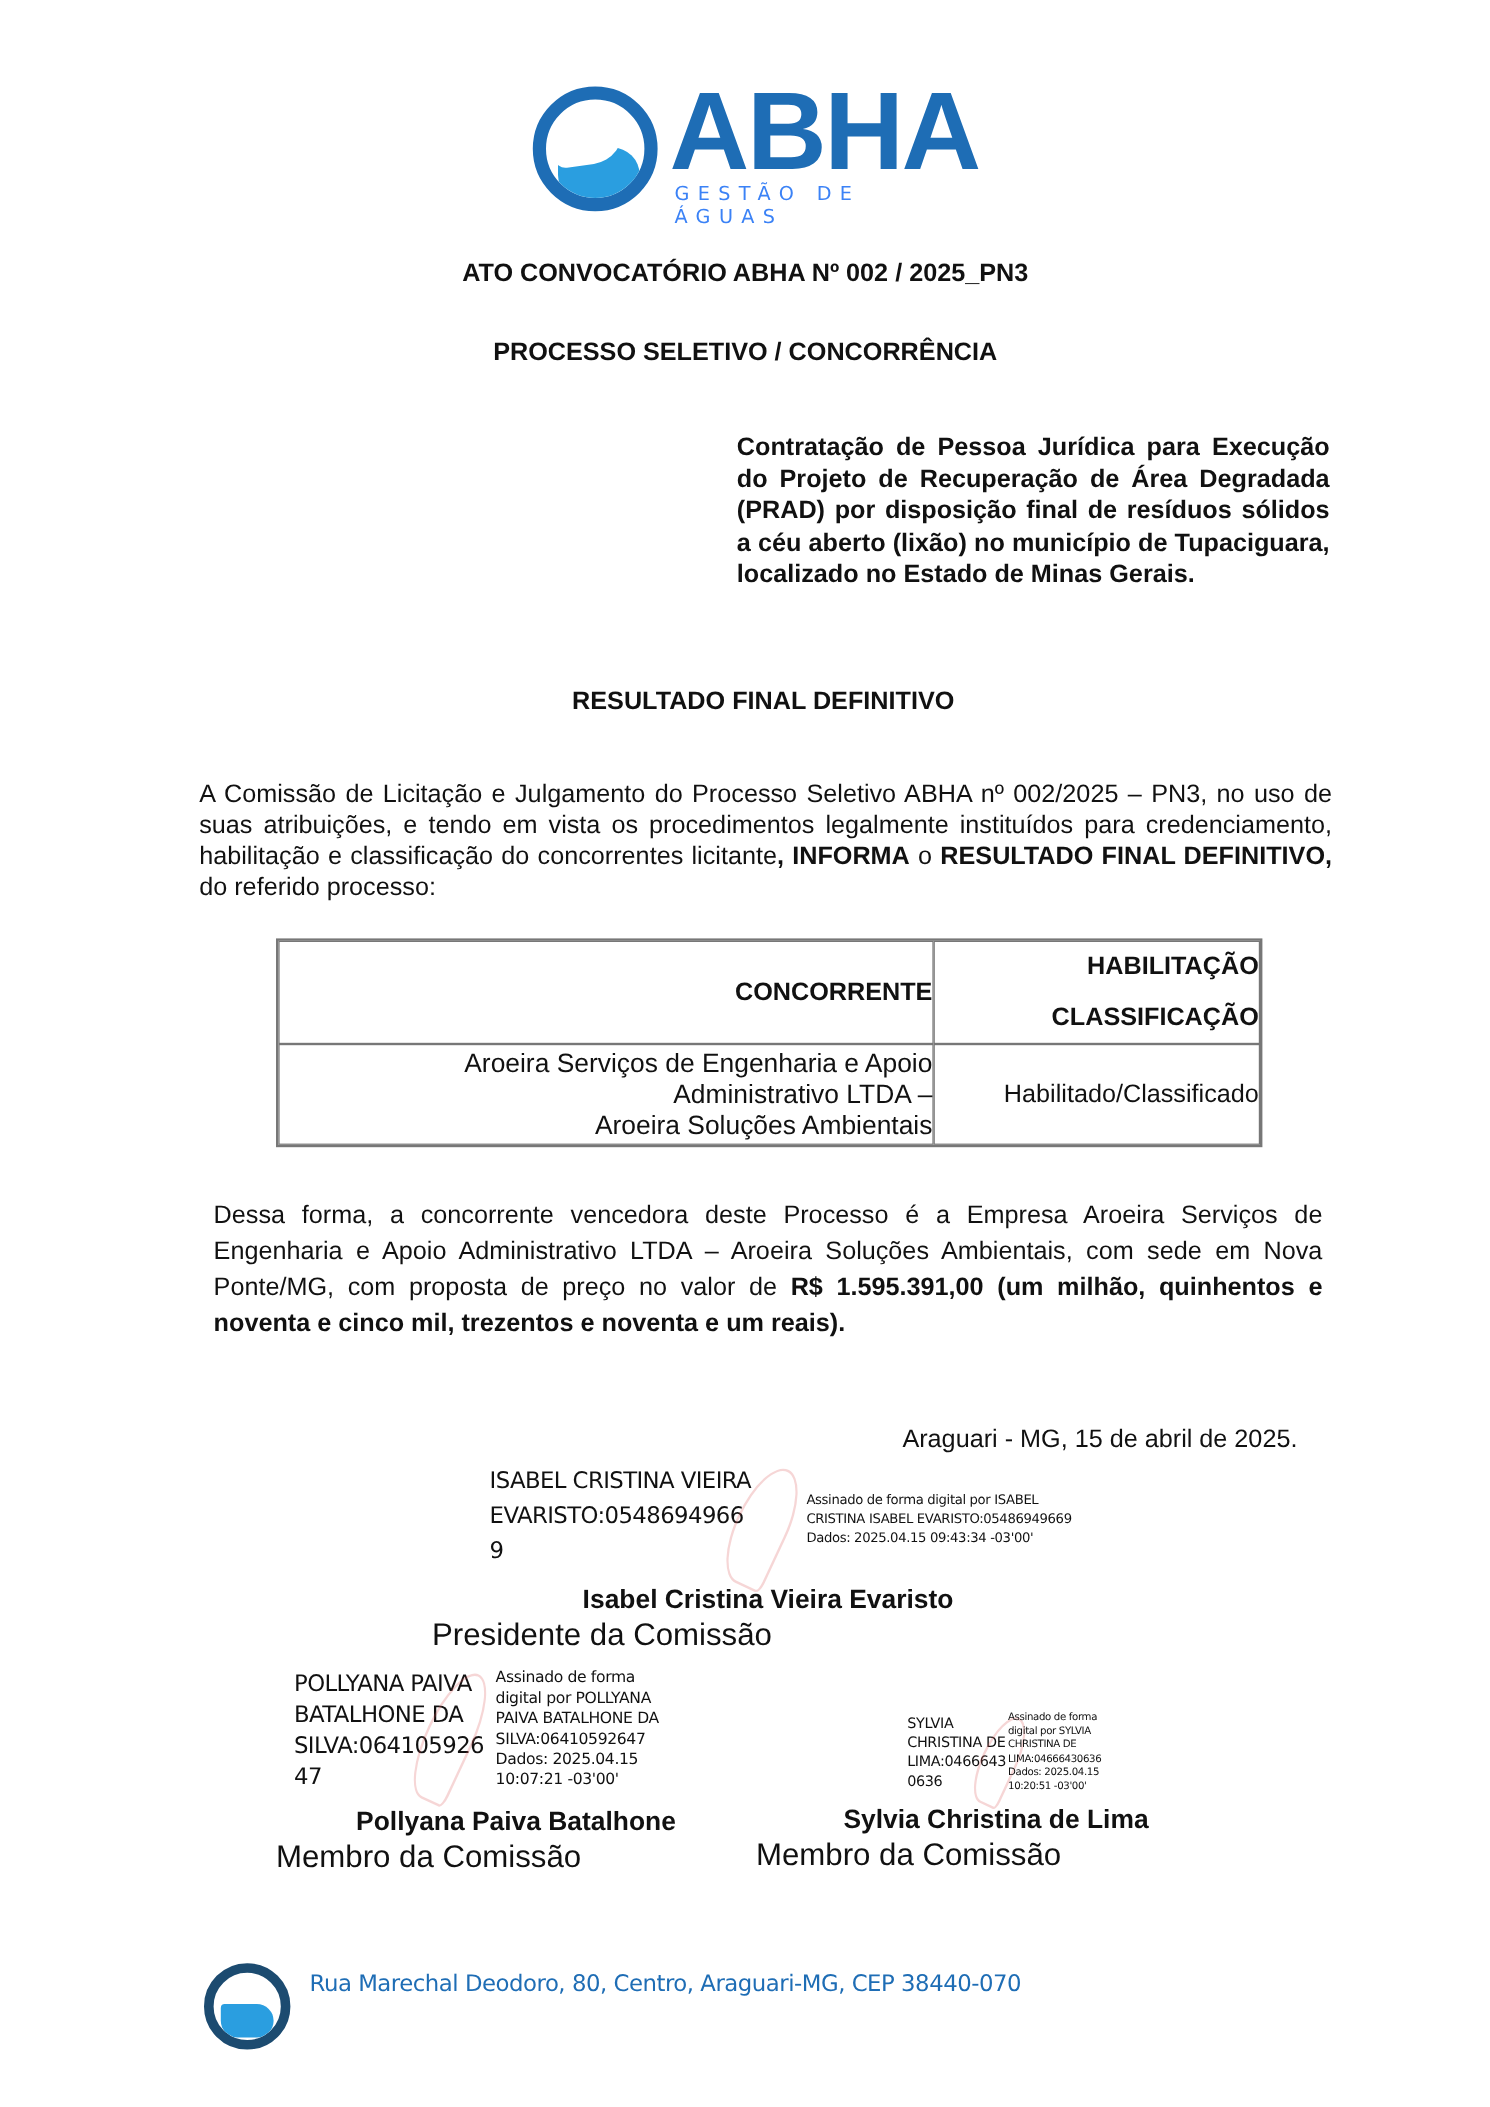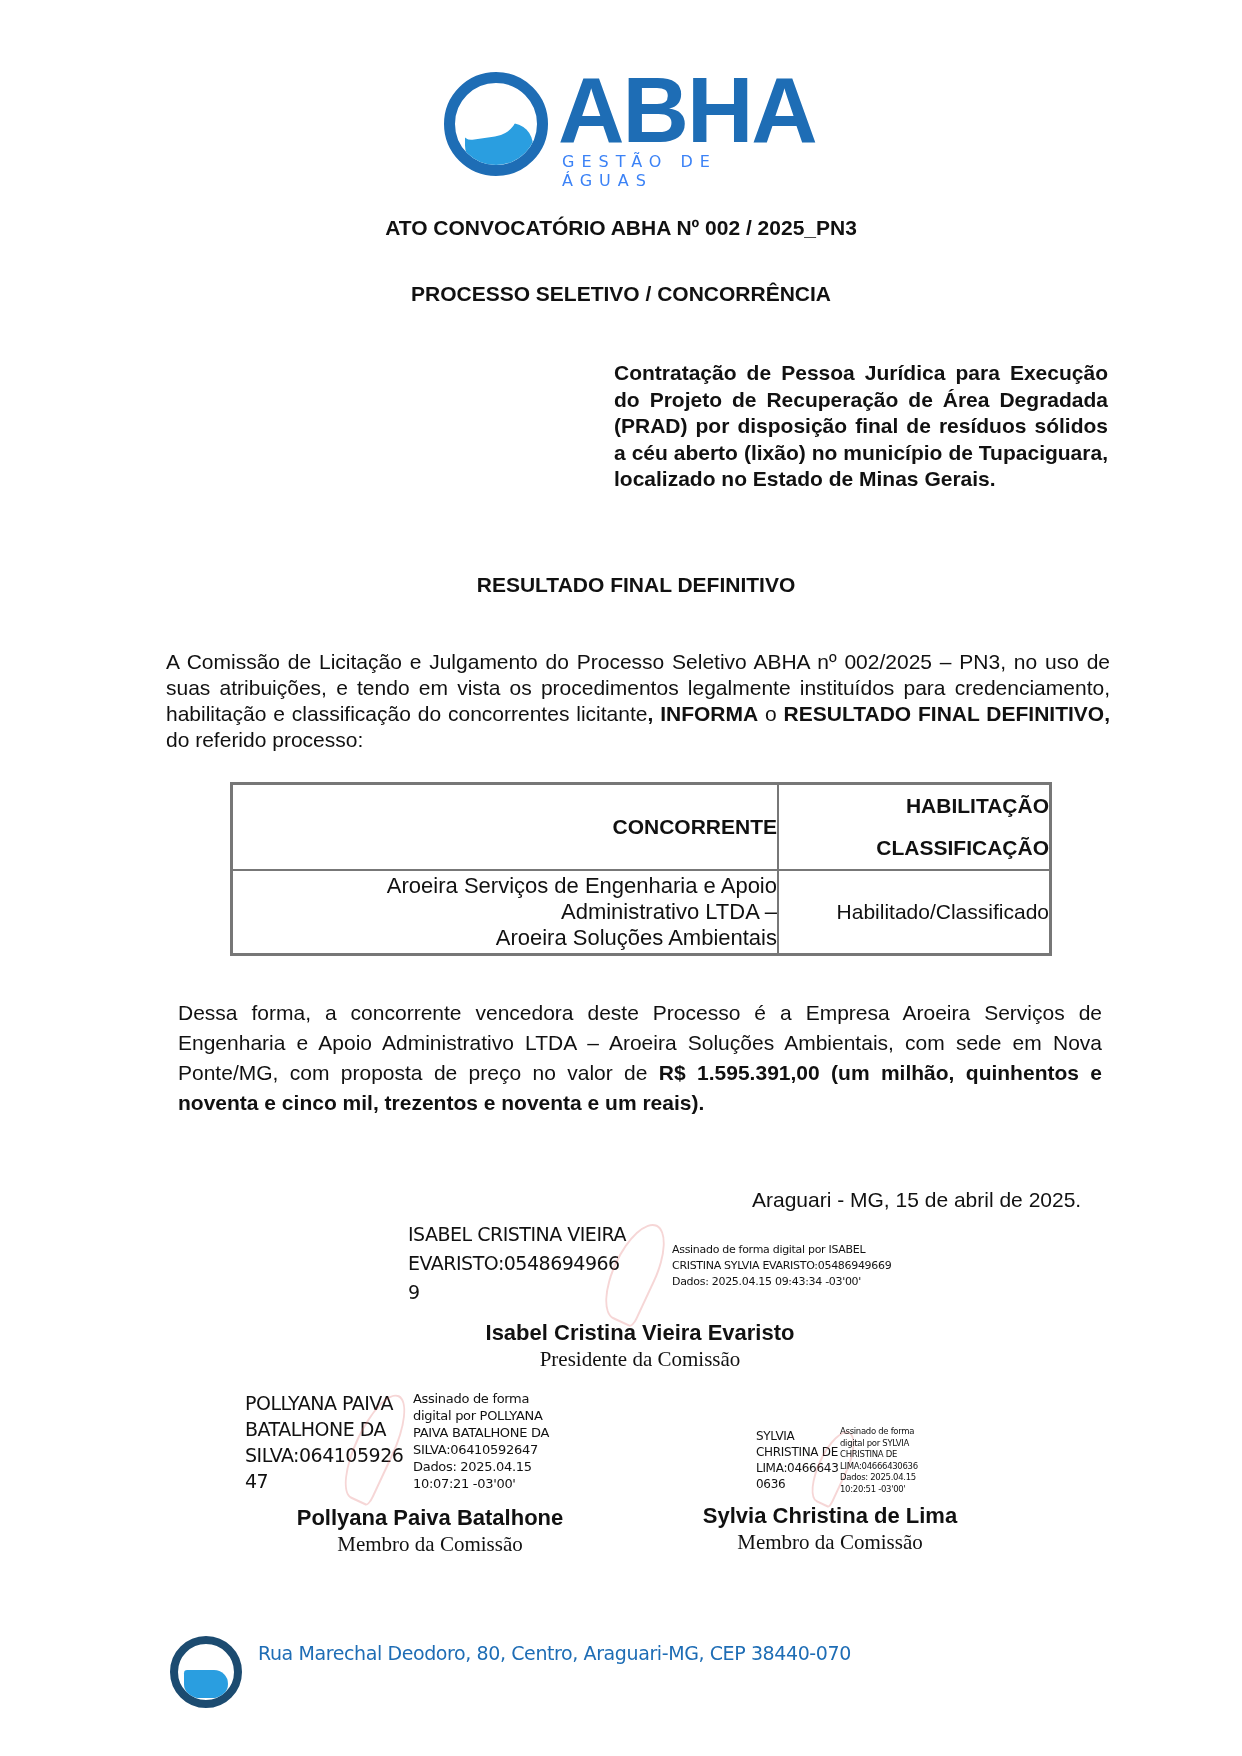--- a/index.html
+++ b/index.html
@@ -15,21 +15,21 @@
   .title{left:0;width:1242px;text-align:center;font-weight:bold;font-size:21px;}
   .object{left:614px;top:360px;width:494px;font-weight:bold;font-size:21px;line-height:26.5px;text-align:justify;text-align-last:left;}
   .para{left:166px;top:649px;width:944px;font-size:21px;line-height:26px;text-align:justify;}
   table.results{position:absolute;left:230px;top:782px;width:822px;border-collapse:separate;border-spacing:0;border:2px solid #777;font-size:21px;}
   table.results td{border:1px solid #777;text-align:right;padding:0;}
   table.results td.th{font-weight:bold;}
   .conclusion{left:178px;top:998px;width:924px;font-size:21px;line-height:30px;text-align:justify;}
   .date{left:752px;top:1188px;font-size:21px;}
   .sig-cert{font-family:"DejaVu Sans",sans-serif;color:#111;}
   .sig-name{font-weight:bold;font-size:22px;text-align:center;}
-  .sig-role{font-size:21px;text-align:center;font-family:Liberation Serif, serif;}
+  .sig-role{font-size:26px;}
   .watermark{position:absolute;border:2px solid rgba(220,90,90,0.25);border-radius:50% 50% 10% 50%;transform:rotate(25deg);}
   .footer-logo{left:170px;top:1636px;width:72px;height:72px;border-radius:50%;border:8px solid #1c4b70;box-sizing:border-box;overflow:hidden;}
   .footer-wave{position:absolute;left:6px;top:26px;width:44px;height:28px;background:#2a9ee0;border-radius:6px 26px 26px 26px;}
   .footer-text{left:258px;top:1640px;font-family:"DejaVu Sans",sans-serif;font-size:19px;color:#1e6db5;line-height:26px;letter-spacing:-0.4px;}
   .footer-text b{font-weight:normal;}
 </style>
 </head>
 <body>
 
 <div class="abs logo">
@@ -84,21 +84,21 @@
 
 <div class="abs" style="left:408px;top:1220px;">
   <div class="watermark" style="left:205px;top:0;width:40px;height:100px;"></div>
   <div class="sig-cert" style="font-size:19px;line-height:29px;letter-spacing:-0.5px;">
     <div>ISABEL CRISTINA VIEIRA</div>
     <div>EVARISTO:0548694966</div>
     <div>9</div>
   </div>
   <div class="abs sig-cert" style="left:246px;top:22px;font-size:11px;line-height:16px;white-space:nowrap;letter-spacing:-0.3px;margin-left:18px;">
     <div>Assinado de forma digital por ISABEL</div>
-    <div>CRISTINA SYLVIA EVARISTO:05486949669</div>
+    <div>CRISTINA ISABEL EVARISTO:05486949669</div>
     <div>Dados: 2025.04.15 09:43:34 -03'00'</div>
   </div>
 </div>
 <div class="abs sig-name" style="left:360px;top:1320px;width:560px;">Isabel Cristina Vieira Evaristo</div>
 <div class="abs sig-role" style="left:360px;top:1347px;width:560px;">Presidente da Comissão</div>
 
 <div class="abs" style="left:245px;top:1390px;">
   <div class="watermark" style="left:110px;top:0;width:36px;height:110px;"></div>
   <div class="sig-cert" style="font-size:19px;line-height:26px;letter-spacing:-0.5px;">
     <div>POLLYANA PAIVA</div>

